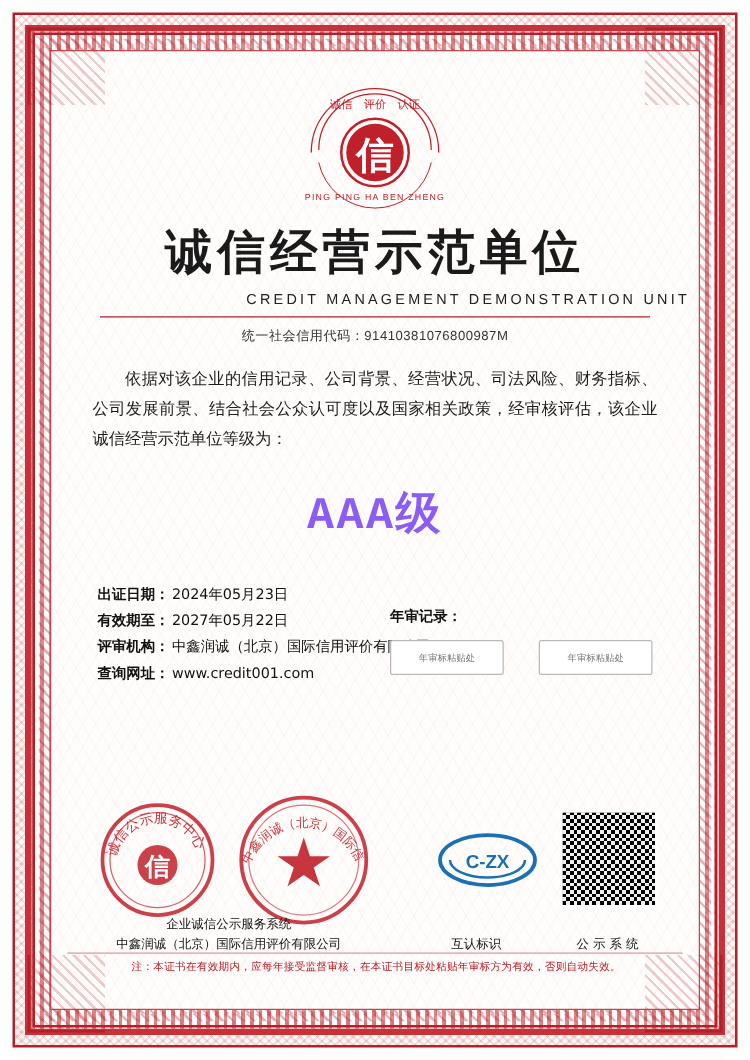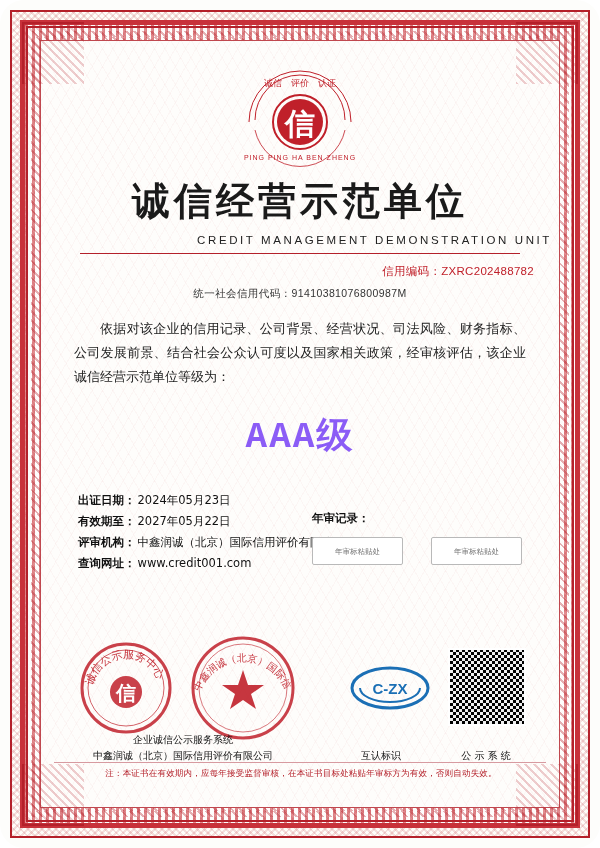--- a/index.html
+++ b/index.html
@@ -299,23 +299,20 @@
         <text x="65" y="66" font-size="30" fill="#ffffff" text-anchor="middle" font-family="DejaVu Sans, sans-serif" font-weight="bold">信</text>
         <path d="M20,62 A46,46 0 0 0 110,62" fill="none" stroke="#c0202a" stroke-width="0.8"></path>
         <text x="65" y="92" font-size="7" fill="#c0202a" text-anchor="middle" letter-spacing="1" font-family="Liberation Sans, sans-serif">PING PING HA BEN ZHENG</text>
       </svg>
     </div>
 
     <div class="title-cn">诚信经营示范单位</div>
     <div class="title-en">CREDIT MANAGEMENT DEMONSTRATION UNIT</div>
     <div class="title-rule"></div>
 
-    <div class="code-line">
-      <span>信用编码：</span><span>ZXRC202488782</span>
-    </div>
 
 
     <div class="uscc">
       <span>统一社会信用代码：</span><span>91410381076800987M</span>
     </div>
 
     <div class="body-text">依据对该企业的信用记录、公司背景、经营状况、司法风险、财务指标、公司发展前景、结合社会公众认可度以及国家相关政策，经审核评估，该企业诚信经营示范单位等级为：</div>
 
     <div class="grade">AAA级</div>
 

